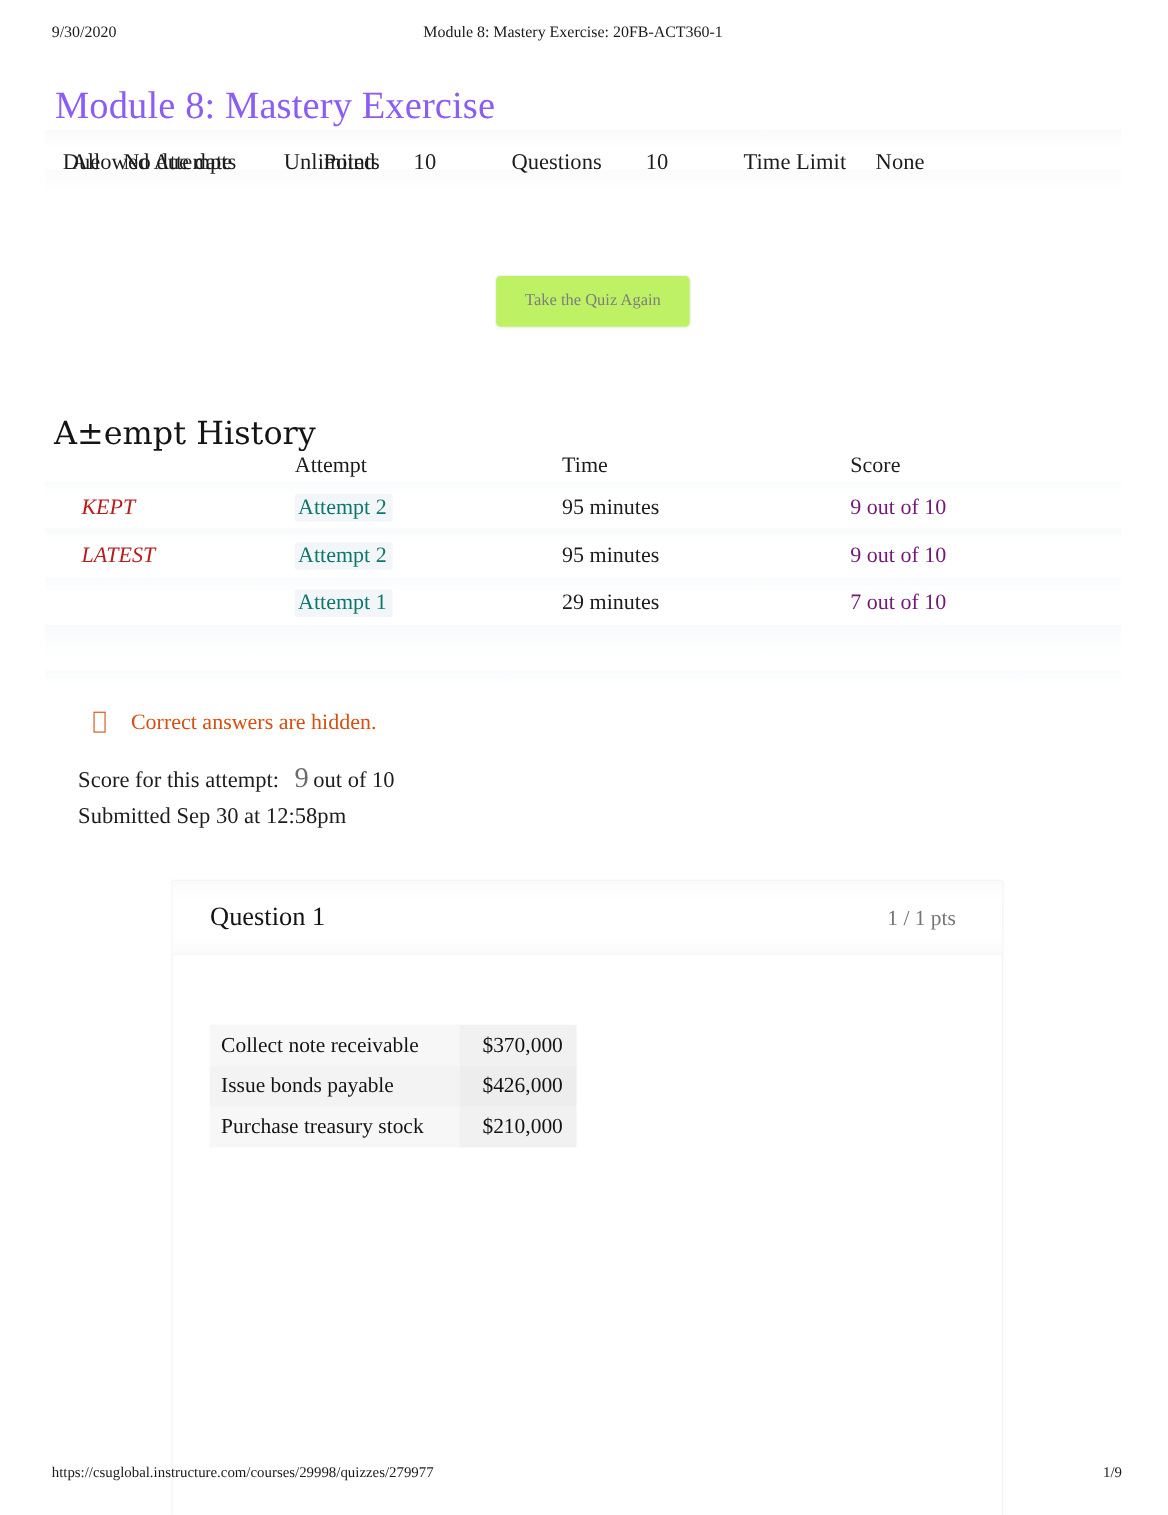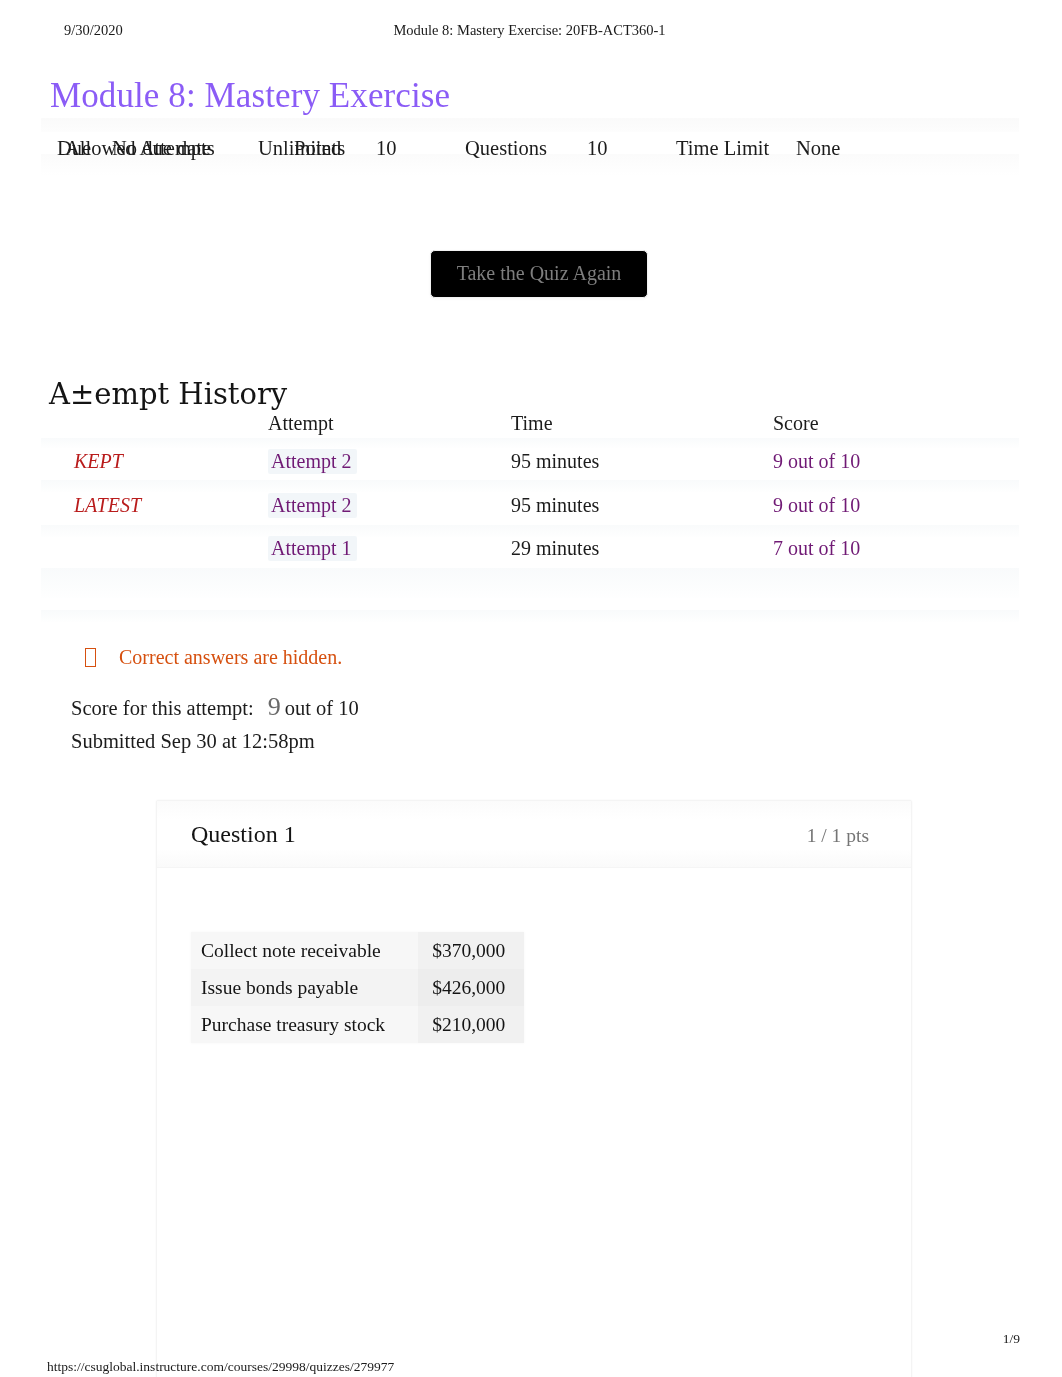--- a/index.html
+++ b/index.html
@@ -18,21 +18,20 @@
 
   
   .print-header {
     position: absolute;
     top: 22px;
     left: 47px;
     right: 47px;
     height: 20px;
     font-size: 14.5px;
     color: #1a1a1a;
-    margin-left: 17px;
   }
   .print-header .ph-date {
     position: absolute;
     left: 0;
     top: 0;
   }
   .print-header .ph-title {
     position: absolute;
     left: 0;
     right: 0;
@@ -96,24 +95,24 @@
   .retake-wrap {
     position: absolute;
     top: 250px;
     left: 0;
     width: 1062px;
     text-align: center;
   }
   .retake-btn {
     display: inline-block;
     padding: 9px 26px 11px 26px;
-    font-size: 20px;
+    font-size: 15px;
     line-height: 26px;
     color: #7e7e7e;
-    background: #000000;
+    background: #bef264;
     border: 1px solid #f2f2f2;
     border-radius: 5px;
     box-shadow: 0 1px 3px rgba(0,0,0,0.035);
     position: relative;
     left: 8px;
   }
 
   
   .attempt-heading {
     position: absolute;
@@ -145,21 +144,21 @@
     white-space: nowrap;
   }
   .c-kept    { left: 33px;  color: #b91c1c; font-style: italic; }
   .c-attempt { left: 227px; }
   .c-time    { left: 470px; color: #1c1c1c; }
   .c-score   { left: 732px; color: #701a75; }
 
   .at-row.head .cell { color: #1c1c1c; }
 
   .attempt-link {
-    color: #701a75;
+    color: #0f766e;
     text-decoration: none;
     background: rgba(231,238,244,0.55);
     padding: 1px 5px 2px 3px;
     border-radius: 2px;
   }
   .at-band {
     position: absolute;
     left: 0;
     width: 100%;
     background: linear-gradient(to bottom, rgba(248,250,251,0.9), rgba(253,254,254,0.4));
@@ -267,35 +266,36 @@
   .amount-table td {
     font-size: 19.5px;
     line-height: 29px;
     padding: 4px 6px 4px 10px;
     color: #141414;
     white-space: nowrap;
   }
   .amount-table td.amt {
     padding-left: 14px;
     background: #f1f1f1;
+    text-align: center;
   }
   .amount-table tr:nth-child(even) td { background: #f3f3f3; }
   .amount-table tr:nth-child(even) td.amt { background: #ededed; }
 
   
   .print-footer {
     position: absolute;
     bottom: 28px;
     left: 47px;
     right: 42px;
     height: 18px;
     font-size: 13.5px;
     color: #1a1a1a;
   }
-  .print-footer .pf-url { position: absolute; left: 0; top: 0; margin-top: 28px; }
+  .print-footer .pf-url { position: absolute; left: 0; top: 0; }
   .print-footer .pf-page { position: absolute; right: 0; top: 0; }
 </style>
 </head>
 <body>
 
 <div class="print-header">
   <span class="ph-date">9/30/2020</span>
   <span class="ph-title">Module 8: Mastery Exercise: 20FB-ACT360-1</span>
 </div>
 

